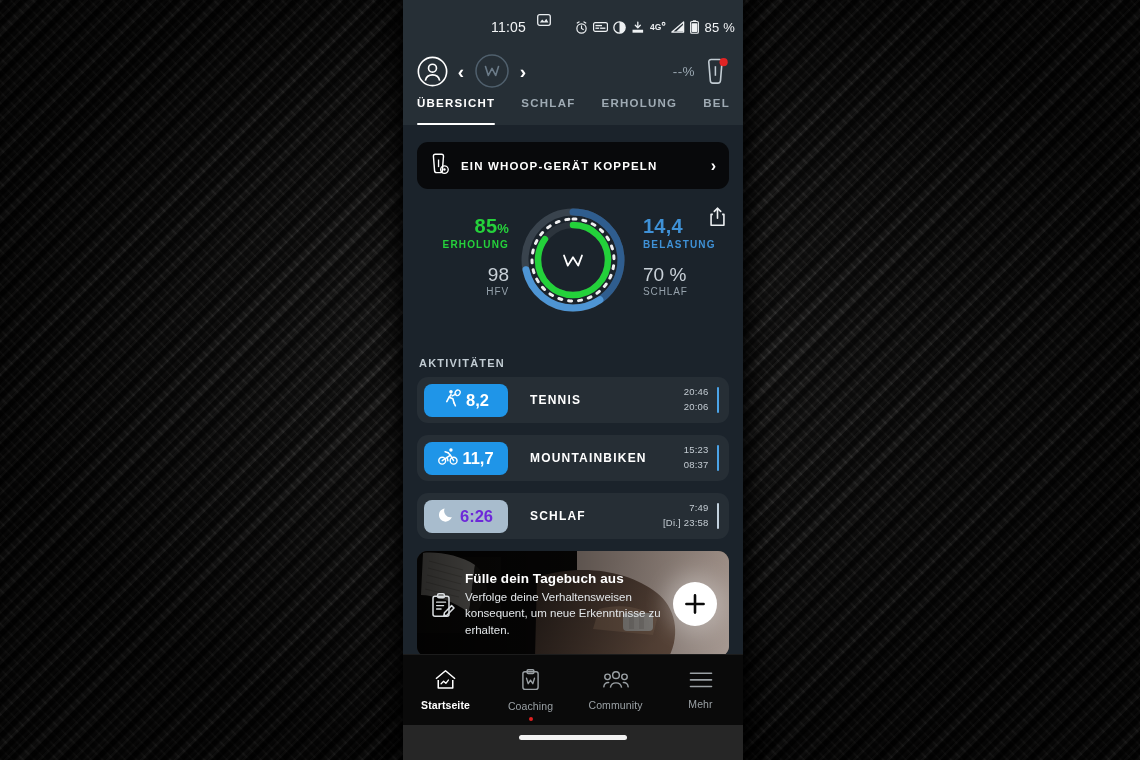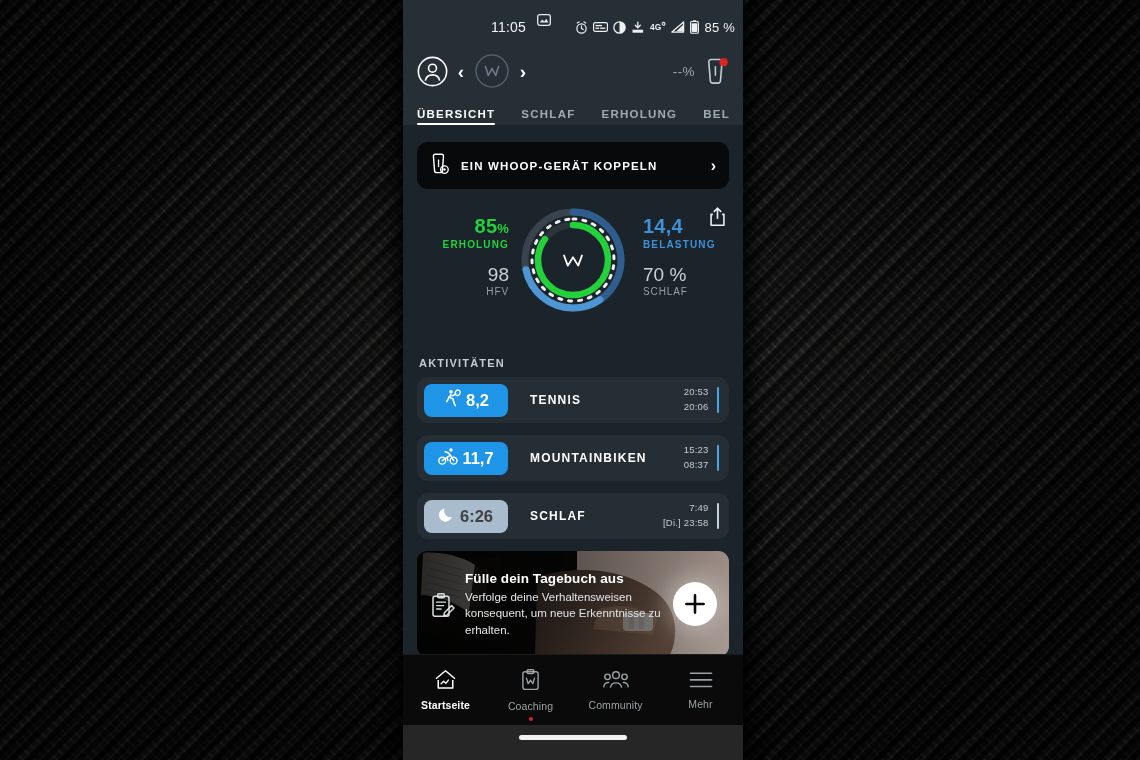--- a/index.html
+++ b/index.html
@@ -101,21 +101,21 @@
   .strapwrap { position: relative; width: 26px; height: 30px; }
 
   .tabs {
     display: flex; align-items: flex-end;
     height: 30px; margin-top: 2px;
     overflow: hidden;
   }
   .tab {
     color: #9fabb4; font-size: 11.5px; font-weight: 700;
     letter-spacing: 1.25px;
-    padding-bottom: 5px;
+    padding-bottom: 16px;
     margin-right: 26px;
     white-space: nowrap;
     position: relative;
     cursor: pointer;
   }
   .tab.active { color: #ffffff; }
   .tab.active::after {
     content: ""; position: absolute;
     left: 0; right: 0; bottom: 0;
     height: 2.5px; background: #ffffff; border-radius: 2px;
@@ -443,21 +443,21 @@
               <path d="M6.4 8.6 10.4 10.2 11.6 14.6" stroke="#fff" stroke-width="1.7" fill="none" stroke-linecap="round" stroke-linejoin="round"></path>
               <path d="M11.6 14.6 13.0 17.6" stroke="#fff" stroke-width="1.7" stroke-linecap="round"></path>
               <path d="M9.6 7.2 13.6 5.4" stroke="#fff" stroke-width="1.6" stroke-linecap="round"></path>
               <ellipse cx="15.4" cy="4.0" rx="2.5" ry="3.0" transform="rotate(28 15.4 4.0)" fill="none" stroke="#fff" stroke-width="1.4"></ellipse>
             </svg>
         </span>
         <span class="val" style="color:#ffffff">8,2</span>
       </div>
       <span class="act-name">TENNIS</span>
       <span class="act-times">
-        <span>20:53</span><br>
+        <span>20:46</span><br>
         <span>20:06</span>
       </span>
       <span class="act-bar" style="background:#4ba4e8"></span>
     </div>
 
     <div class="act-row">
       <div class="act-pill" style="background:#1f95e8">
         <span>
           <svg width="20" height="19" viewBox="0 0 21 20">
               <circle cx="4.4" cy="14.4" r="3.6" fill="none" stroke="#fff" stroke-width="1.5"></circle>
@@ -479,21 +479,21 @@
       <span class="act-bar" style="background:#4ba4e8"></span>
     </div>
 
     <div class="act-row">
       <div class="act-pill" style="background:#a8bccd">
         <span>
           <svg width="17" height="17" viewBox="0 0 18 18">
               <path d="M13.6 11.6A6.6 6.6 0 0 1 6.0 2.6a7.0 7.0 0 1 0 7.6 9.0Z" fill="#ffffff"></path>
             </svg>
         </span>
-        <span class="val" style="color:#404040">6:26</span>
+        <span class="val" style="color:#6d28d9">6:26</span>
       </div>
       <span class="act-name">SCHLAF</span>
       <span class="act-times">
         <span>7:49</span><br>
         <span>[Di.] 23:58</span>
       </span>
       <span class="act-bar" style="background:#c3d2de"></span>
     </div>
 
     <div class="journal">

